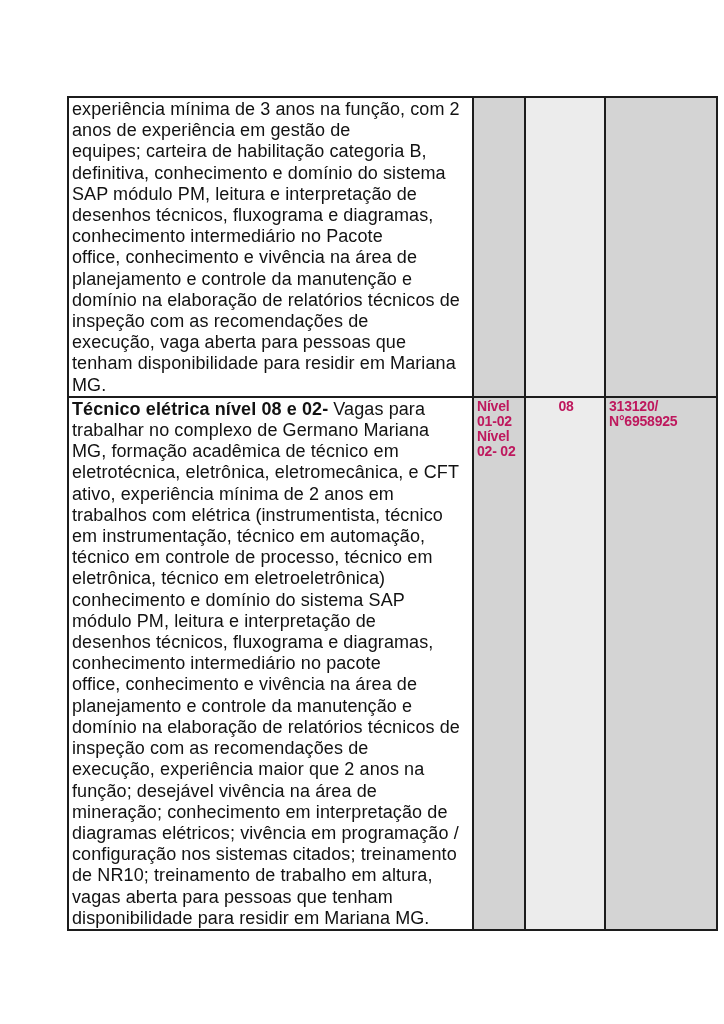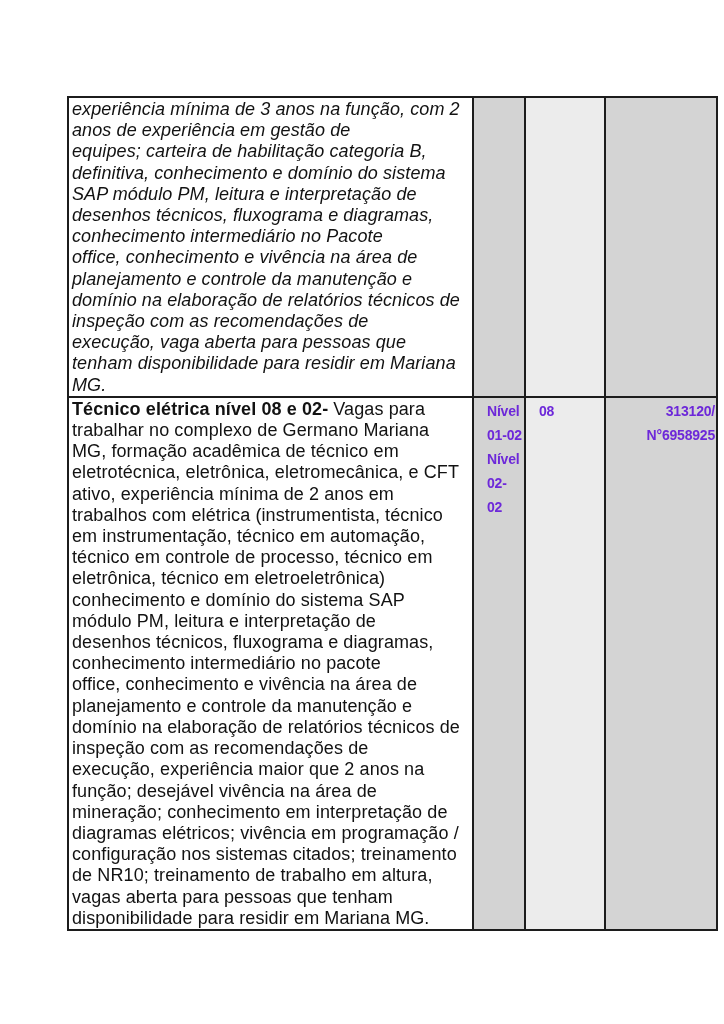--- a/index.html
+++ b/index.html
@@ -25,47 +25,47 @@
     top: 96px;
     width: 649px;
     border-collapse: collapse;
     table-layout: fixed;
   }
   table.doc-table td {
     border: 2px solid #1c1c1c;
     vertical-align: top;
     overflow: hidden;
   }
-  tr.row-1 { height: 296px; font-style: italic; }
+  tr.row-1 { height: 296px; }
   tr.row-2 { height: 526px; }
 
   td.desc-cell {
     background: #ffffff;
     color: #121212;
     font-size: 18px;
     line-height: 21.2px;
     padding: 1px 2px 0 3px;
     white-space: pre-line;
     letter-spacing: 0.1px;
   }
   td.desc-cell .job-title {
     font-weight: bold;
   }
   td.meta-cell {
-    color: #6d28d9;
+    color: #be185d;
     font-size: 14px;
-    line-height: 24px;
+    line-height: 15px;
     font-weight: bold;
-    padding: 1px 1px 0 13px;
+    padding: 1px 1px 0 3px;
     white-space: pre-line;
     letter-spacing: -0.2px;
   }
   td.level-cell    { background: #d3d3d3; }
-  td.openings-cell { background: #ececec; }
-  td.code-cell     { background: #d4d4d4; text-align: right; }
+  td.openings-cell { background: #ececec; text-align: center; }
+  td.code-cell     { background: #d4d4d4; }
 </style>
 </head>
 <body>
 
 <div class="page">
   <table class="doc-table">
     <colgroup>
       <col style="width:405px">
       <col style="width:52px">
       <col style="width:80px">

